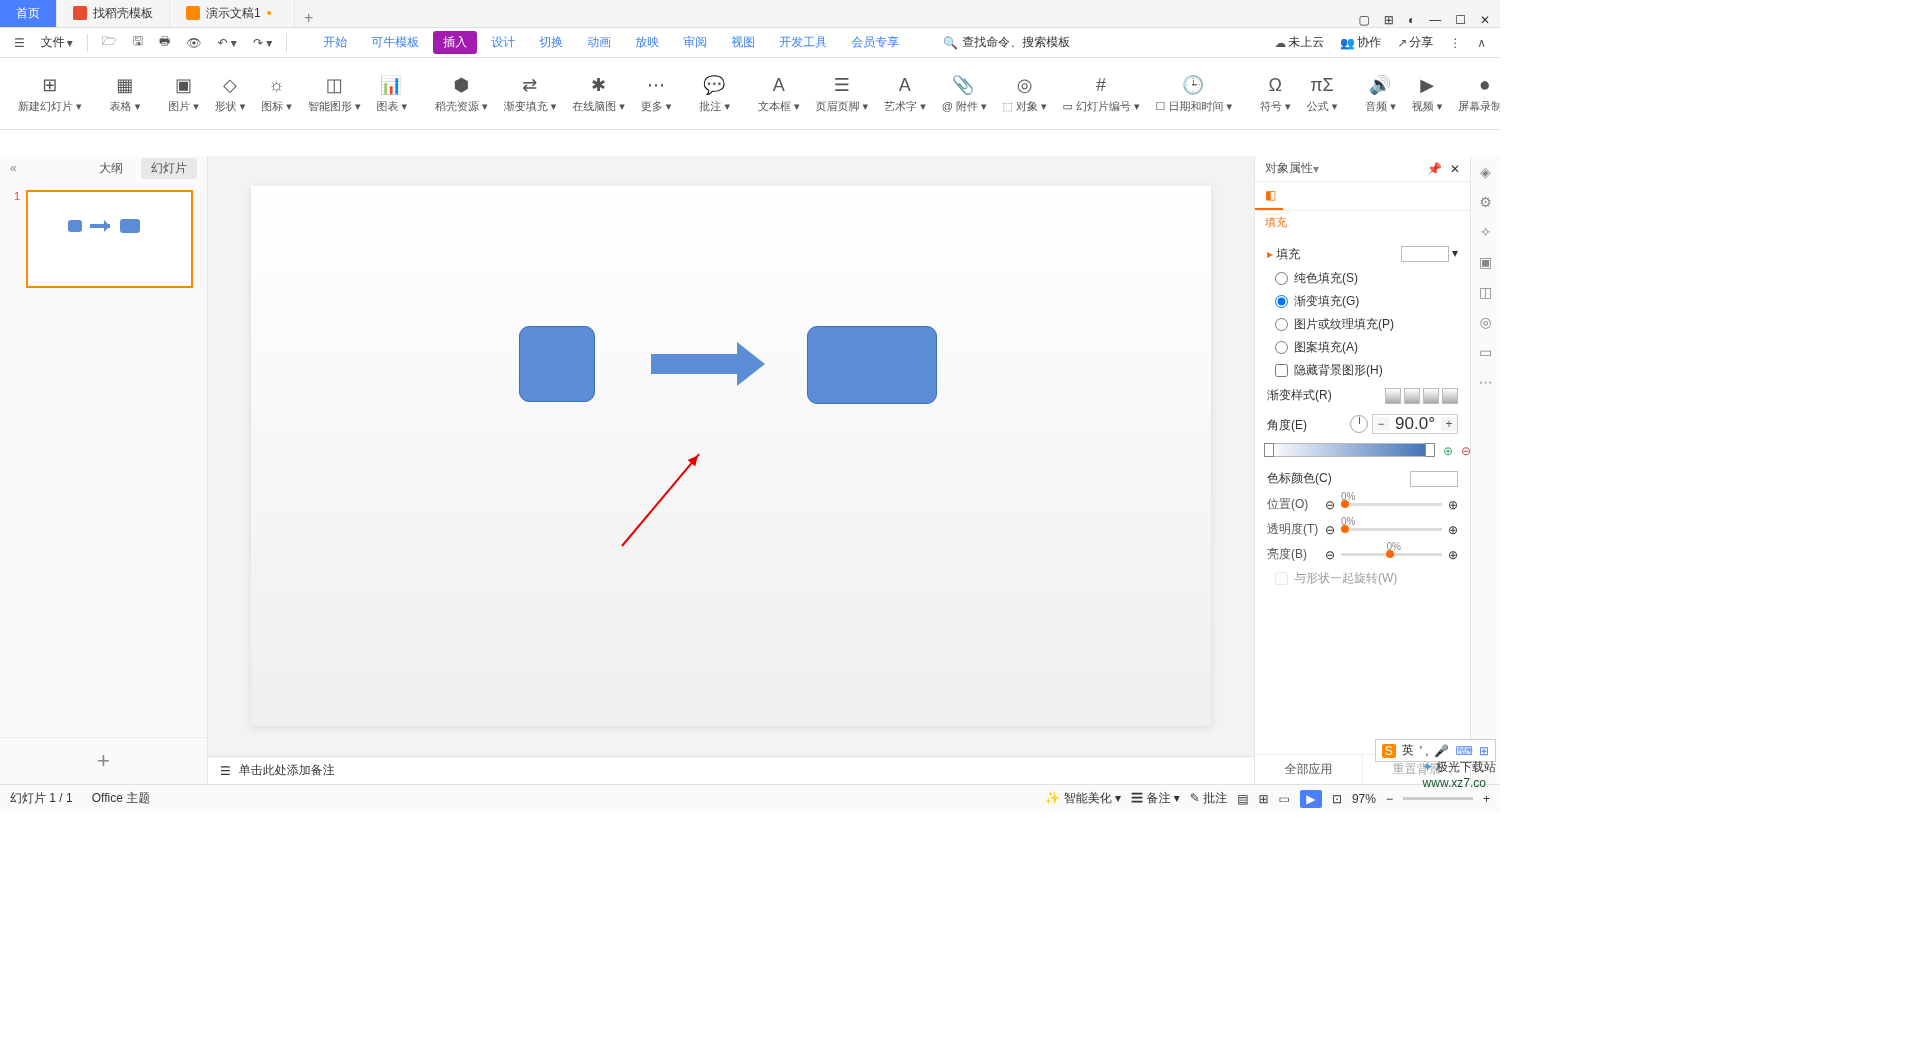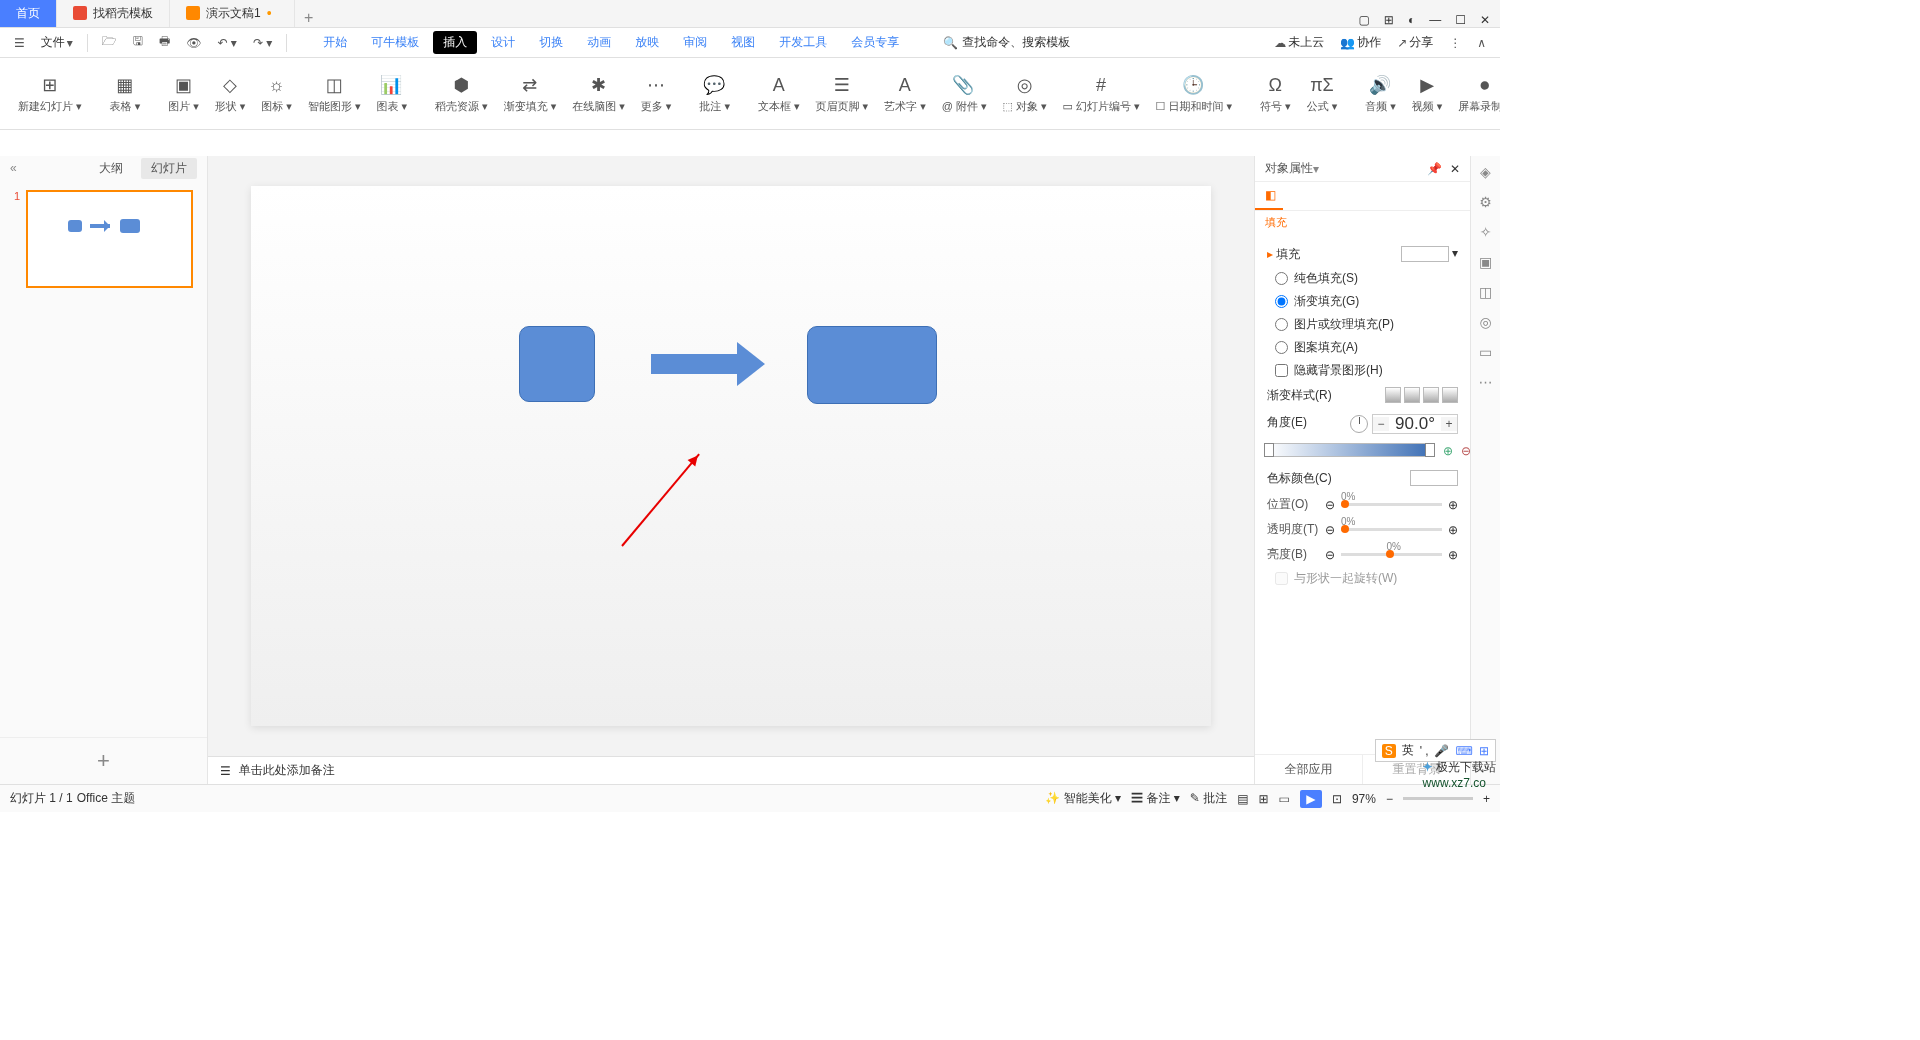--- a/index.html
+++ b/index.html
@@ -13,21 +13,21 @@
 .icon-orange{background:#ff8800;border-radius:2px}
 .tab-plus{width:28px;text-align:center;color:#888;font-size:16px}
 .win-ctrls{margin-left:auto;display:flex;gap:14px;padding-right:10px;color:#777}
 .win-ctrls span{cursor:pointer}
 .topbar{height:30px;border-bottom:1px solid #e0e0e0;display:flex;align-items:center;padding:0 8px;gap:4px}
 .topbar .sep{width:1px;height:18px;background:#ddd;margin:0 4px}
 .topbar-btn{padding:2px 6px;color:#555;cursor:pointer;display:flex;align-items:center;gap:2px}
 .spacer{flex:1}
 .menubar{height:26px;display:flex;align-items:center;padding:0 18px;gap:4px}
 .menu-item{padding:3px 10px;cursor:pointer;color:#3b82f6;border-radius:3px}
-.menu-item.active{background:#000000;color:#fff}
+.menu-item.active{background:#a21caf;color:#fff}
 .searchbox{margin-left:12px;color:#999;display:flex;align-items:center;gap:4px}
 .ribbon{height:72px;border-bottom:1px solid #e0e0e0;display:flex;align-items:center;padding:0 10px}
 .rbtn{display:flex;flex-direction:column;align-items:center;justify-content:center;padding:0 8px;height:60px;cursor:pointer;gap:2px}
 .rbtn .ricon{width:24px;height:24px;display:flex;align-items:center;justify-content:center;color:#555;font-size:18px}
 .rbtn .rlabel{font-size:11px;color:#555;white-space:nowrap}
 .rbtn.disabled{opacity:.45}
 .rsep{width:1px;height:44px;background:#e5e5e5;margin:0 6px}
 .workarea{position:absolute;top:156px;bottom:28px;left:0;right:0;display:flex}
 .slidepanel{width:208px;border-right:1px solid #e5e5e5;background:#fafafa;display:flex;flex-direction:column}
 .sp-tabs{height:24px;display:flex;align-items:center;justify-content:flex-end;padding:0 10px;gap:8px}
@@ -52,21 +52,21 @@
 .notes{height:28px;border-top:1px solid #e0e0e0;display:flex;align-items:center;padding:0 12px;color:#999;gap:8px;background:#fff}
 .proppanel{width:216px;border-left:1px solid #e5e5e5;background:#fff;display:flex;flex-direction:column}
 .pp-head{height:26px;display:flex;align-items:center;padding:0 10px;border-bottom:1px solid #eee}
 .pp-head .ttl{color:#555}
 .pp-head .ctrls{margin-left:auto;display:flex;gap:8px;color:#888}
 .pp-tabico{padding:6px 10px;border-bottom:2px solid #ff6a00;width:28px;color:#ff6a00}
 .pp-section{padding:8px 12px}
 .pp-sec-title{color:#ff6a00;padding:4px 0;cursor:pointer}
 .radio-row{display:flex;align-items:center;gap:6px;padding:3px 0 3px 8px;color:#555}
 .radio-row input{margin:0}
-.field-row{display:flex;align-items:flex-start;justify-content:space-between;padding:5px 0;color:#555}
+.field-row{display:flex;align-items:flex-end;justify-content:space-between;padding:5px 0;color:#555}
 .grad-presets{display:flex;gap:3px}
 .grad-box{width:16px;height:16px;border:1px solid #bbb;background:linear-gradient(#fff,#aaa)}
 .angle-ctrl{display:flex;align-items:center;gap:4px}
 .angle-wheel{width:18px;height:18px;border:1px solid #aaa;border-radius:50%;position:relative}
 .angle-wheel::after{content:"";position:absolute;width:1px;height:7px;background:#555;left:8px;top:1px}
 .num-box{display:flex;align-items:center;border:1px solid #ccc;height:20px}
 .num-box button{width:16px;border:none;background:#f5f5f5;cursor:pointer;color:#555}
 .num-box span{padding:0 6px;font-size:17px}
 .grad-slider{height:14px;border:1px solid #bbb;background:linear-gradient(90deg,#fff,#3d6fb5);position:relative;margin:4px 26px 8px 0}
 .grad-stop{position:absolute;width:10px;height:14px;top:-1px;background:#fff;border:1px solid #888}
@@ -76,21 +76,21 @@
 .slider-row .lbl{width:52px;color:#555}
 .mini-slider{flex:1;height:3px;background:#ddd;position:relative}
 .mini-slider .dot{position:absolute;width:8px;height:8px;border-radius:50%;background:#ff6a00;top:-3px}
 .pct{font-size:10px;color:#888;position:absolute;top:-12px}
 .color-swatch{width:48px;height:16px;border:1px solid #bbb;background:#fff}
 .pp-footer{margin-top:auto;border-top:1px solid #eee;display:flex}
 .pp-footer button{flex:1;padding:6px;border:none;background:#fff;cursor:pointer;color:#555}
 .pp-footer button:last-child{color:#aaa;border-left:1px solid #eee}
 .sidetools{width:30px;border-left:1px solid #e5e5e5;background:#fafafa;display:flex;flex-direction:column;align-items:center;padding-top:8px;gap:14px}
 .sidetools span{color:#888;cursor:pointer;font-size:14px}
-.statusbar{position:absolute;bottom:0;left:0;right:0;height:28px;border-top:1px solid #e0e0e0;background:#fafafa;display:flex;align-items:center;padding:0 10px;gap:4px;color:#666;font-size:11px}
+.statusbar{position:absolute;bottom:0;left:0;right:0;height:28px;border-top:1px solid #e0e0e0;background:#fafafa;display:flex;align-items:center;padding:0 10px;gap:19px;color:#666;font-size:11px}
 .statusbar .r{margin-left:auto;display:flex;align-items:center;gap:10px}
 .play-btn{width:22px;height:18px;background:#4a7fff;color:#fff;display:flex;align-items:center;justify-content:center;border-radius:2px}
 .watermark{position:absolute;right:4px;bottom:22px;font-size:11px;color:#4fa0d8}
 .wm-logo{color:#4fa0d8;font-weight:bold}
 .ime-bar{position:absolute;right:4px;bottom:50px;background:#fff;border:1px solid #ccc;padding:2px 6px;display:flex;gap:6px;align-items:center;font-size:11px}
 .dirty-dot{color:#ff9900;font-size:14px;margin-left:auto;margin-right:6px}
 </style>
 </head>
 <body>
 

